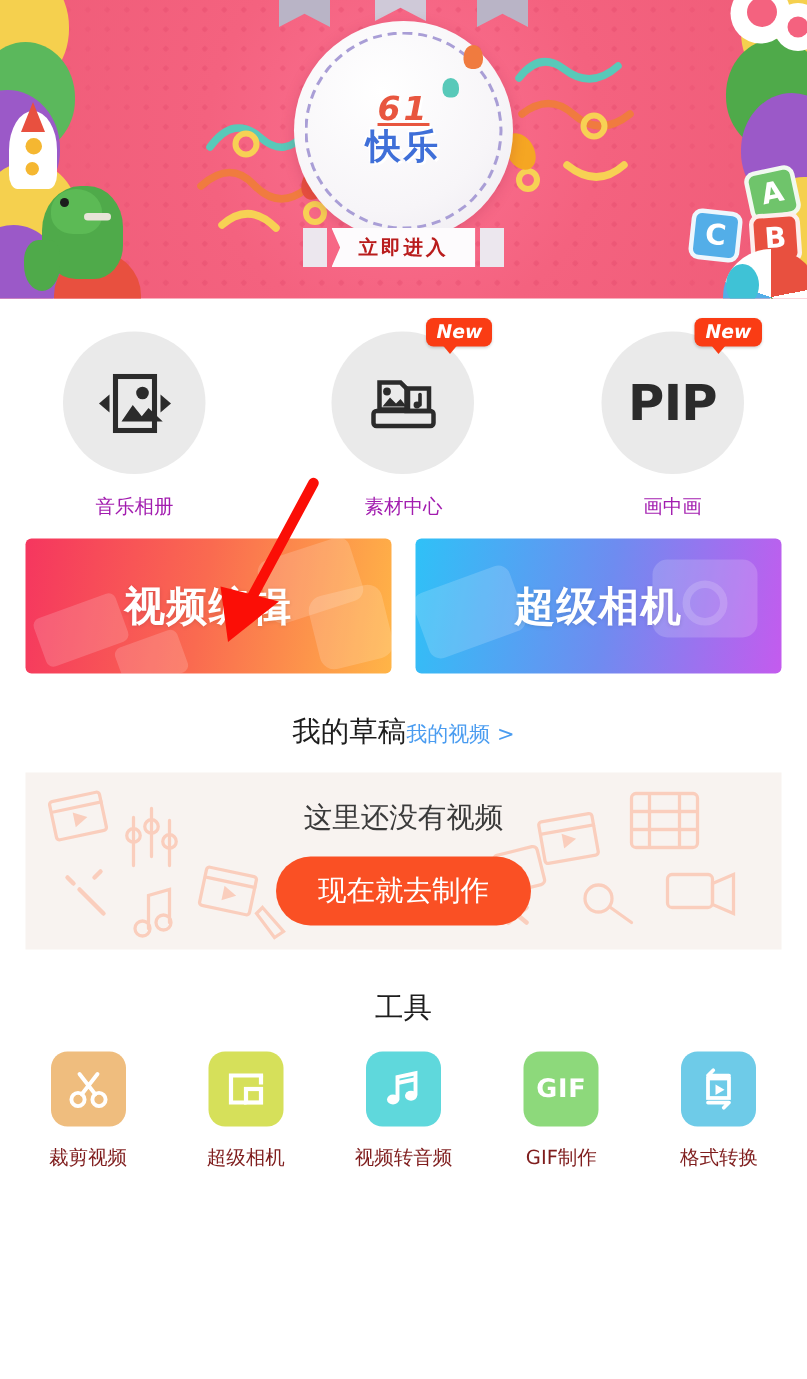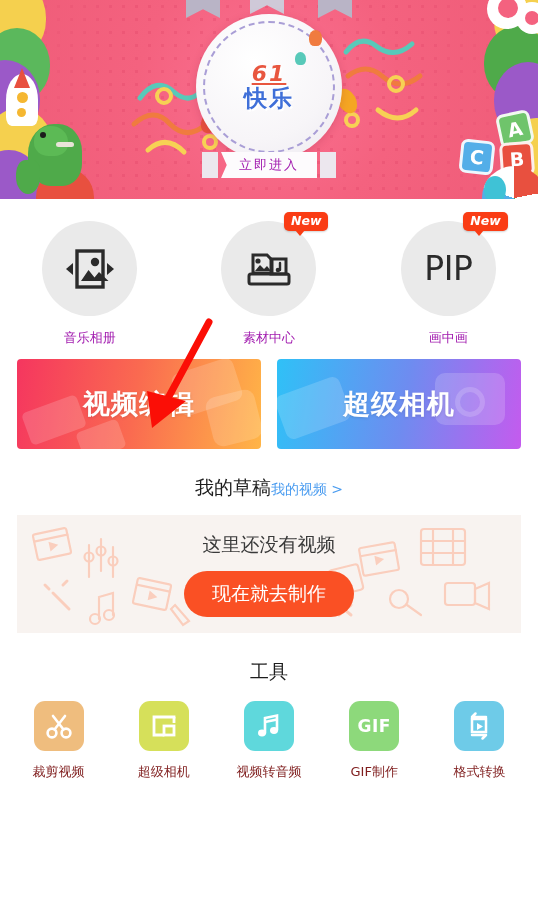--- a/index.html
+++ b/index.html
@@ -51,38 +51,38 @@
     font-weight:bold; color:#3f6fd8; text-shadow:1.5px 1.5px 0 #fff, -1px -1px 0 #fff;
     letter-spacing:2px;
   }
   .med-61 { font-size:22px; color:#e8563f; font-style:italic; line-height:1;
             text-shadow:1.5px 1.5px 0 #fff;text-decoration:underline; }
   .med-l1 { font-size:25px; line-height:1.05; }
   .med-l2 { font-size:23px; line-height:1.05; }
 
   .ribbon {
     position:absolute; left:50%; transform:translateX(-50%); top:152px;
-    background:#fdfbfd; color:#a21caf; font-size:13px; font-weight:normal;
+    background:#fdfbfd; color:#b91c1c; font-size:13px; font-weight:bold;
     padding:4px 18px; letter-spacing:2px;
     clip-path:polygon(0 0,100% 0,100% 100%,0 100%,6% 50%);
     box-shadow:0 1px 3px rgba(120,20,50,.25);
   }
   .ribbon-wrap { position:absolute; left:0; right:0; top:0; height:199px; }
   .rib-tail { position:absolute; top:152px; width:16px; height:26px; background:#ece7ee; }
 
   
   .icon-row { display:flex; padding:22px 0 6px; }
   .icon-cell { flex:1; display:flex; flex-direction:column; align-items:center;
                position:relative; }
   .circ {
     width:95px; height:95px; border-radius:50%; background:#eaeaea;
     display:flex; align-items:center; justify-content:center; position:relative;
   }
   .icon-label { margin-top:13px; font-size:13px; color:#a21caf; }
-  .pip-txt { font-size:33px; color:#2b2b2b; letter-spacing:-.5px; font-weight:400; }
+  .pip-txt { font-size:33px; color:#2b2b2b; letter-spacing:-.5px; font-weight:700; }
   .badge {
     position:absolute; top:-9px; right:-12px;
     background:#fa3c14; color:#fff; font-size:12.5px; font-weight:bold;
     padding:2px 7px 3px; border-radius:5px; font-style:italic; line-height:1.15;
     box-shadow:0 1px 2px rgba(0,0,0,.18);
   }
   .badge::after {
     content:""; position:absolute; bottom:-5px; left:11px;
     border-left:5px solid transparent; border-right:5px solid transparent;
     border-top:6px solid #fa3c14;

